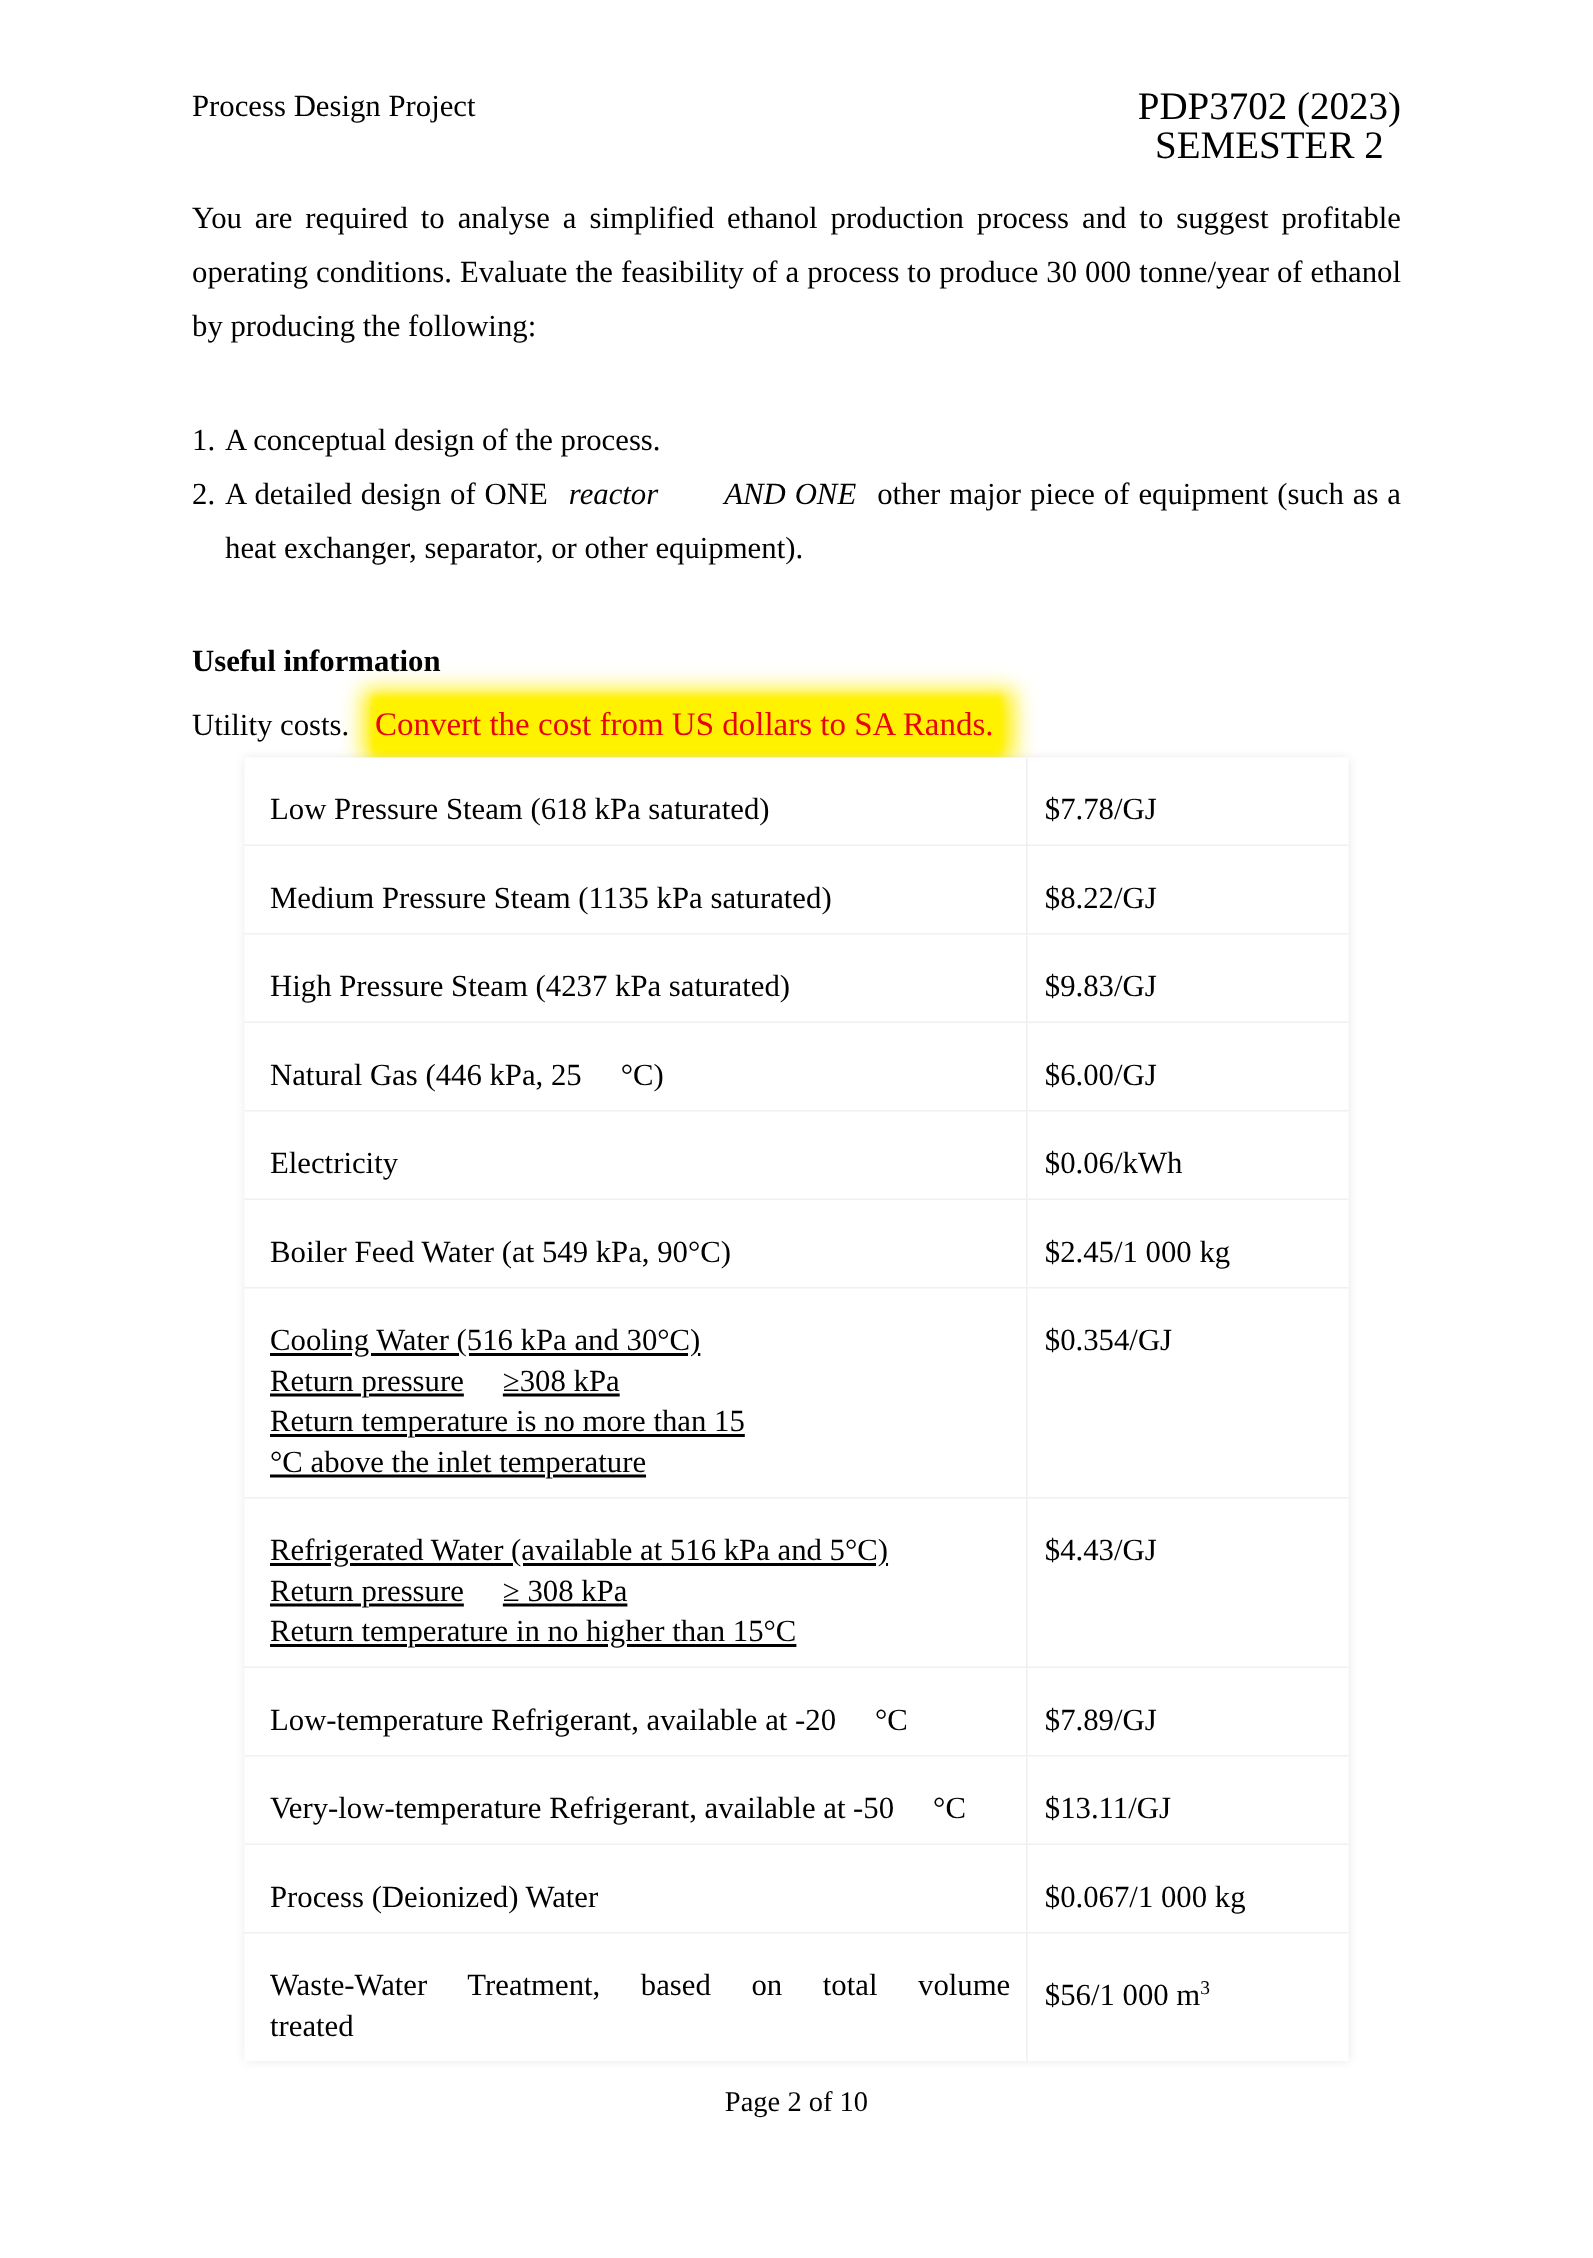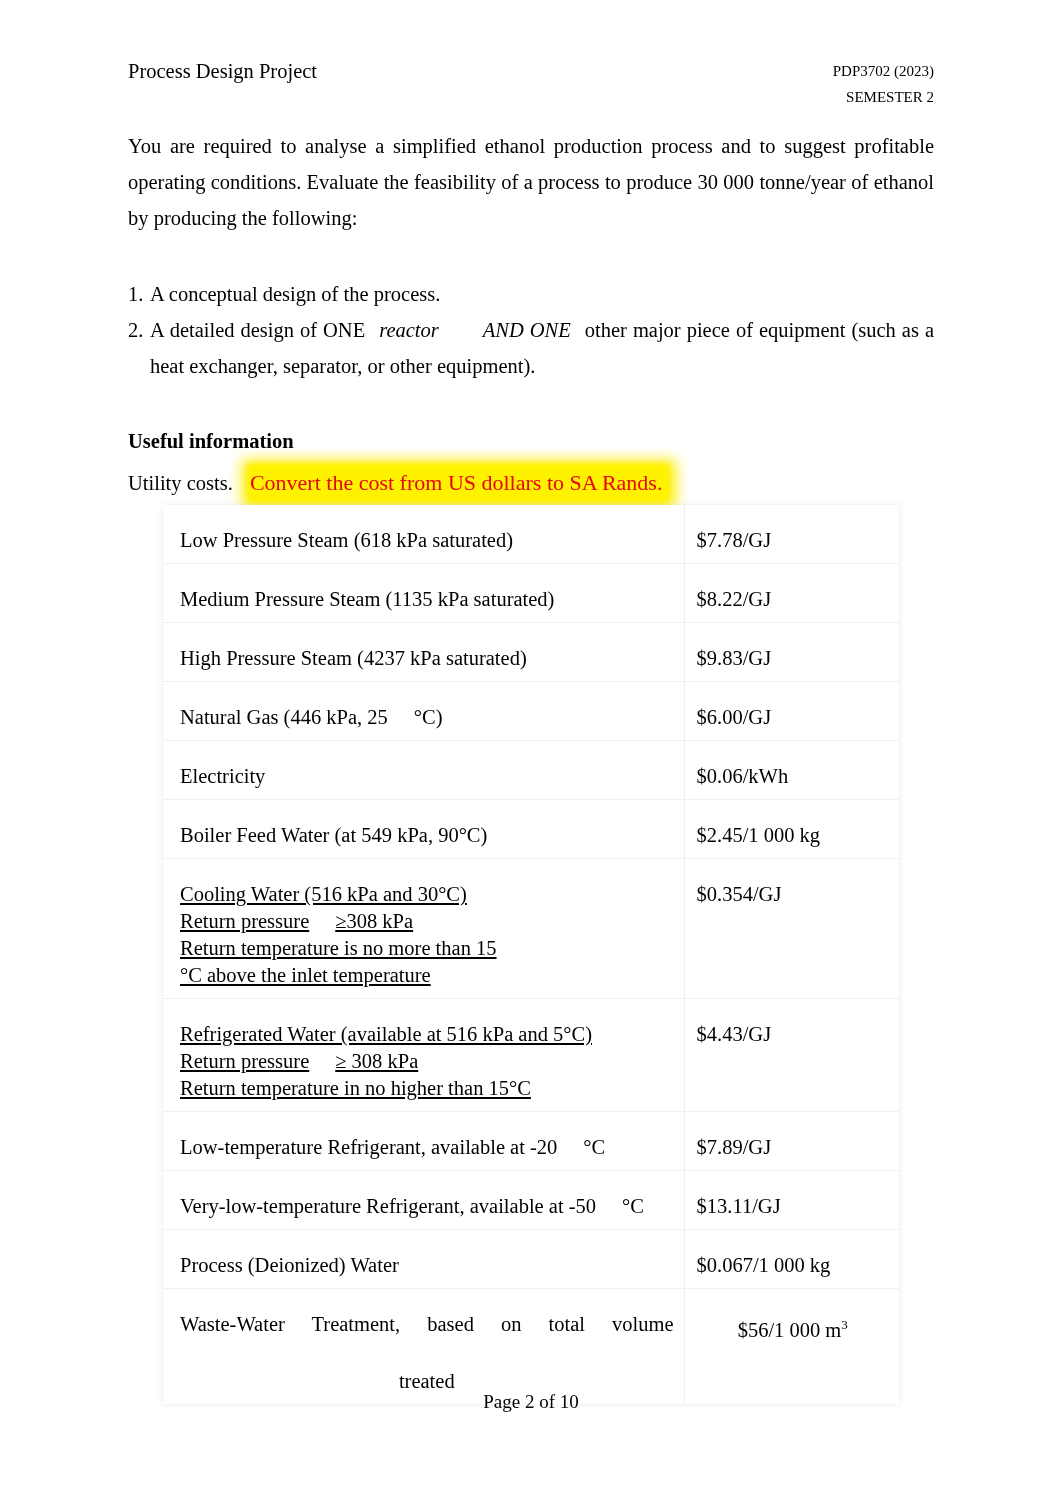--- a/index.html
+++ b/index.html
@@ -26,22 +26,22 @@
     display: flex;
     justify-content: space-between;
     align-items: flex-start;
   }
   .header-left {
     font-size: 20.5px;
     line-height: 26px;
     white-space: nowrap;
   }
   .header-right {
-    text-align: right;
-    font-size: 15px;
+    text-align: center;
+    font-size: 26px;
     line-height: 26px;
     white-space: nowrap;
   }
 
   
   .intro {
     position: absolute;
     left: 128px;
     top: 128px;
     width: 806px;
@@ -158,21 +158,21 @@
     padding: 22px 10px 9px 17px;
     border-bottom: 1px solid #f0f0f0;
     border-right: 1px solid #f0f0f0;
     line-height: 27px;
   }
   .cost-table td.price {
     border-right: none;
     padding-left: 12px;
     white-space: nowrap;
   }
-  .cost-table tr:last-child td { border-bottom: none; text-align: center; }
+  .cost-table tr:last-child td { border-bottom: none; }
   .col-item { width: 537px; }
   .col-price { width: 199px; }
   .justify-cell { text-align: justify; }
   .justify-cell > span { display: block; }
   .vmid { vertical-align: middle; }
   .ln { display: block; text-decoration: underline; }
   .sup { font-size: 13px; vertical-align: super; }
 
   
   .footer {
@@ -275,21 +275,21 @@
         <td class="col-price price">$13.11/GJ</td>
       </tr>
       <tr>
         <td class="col-item">Process (Deionized) Water</td>
         <td class="col-price price">$0.067/1 000 kg</td>
       </tr>
 
       <tr>
         <td class="col-item justify-cell">
           <span style="display:block;text-align:justify;text-align-last:justify;">Waste-Water Treatment, based on total volume</span>
-          <span style="display:block;margin-top:30px;">treated</span>
+          <span style="display:block;">treated</span>
         </td>
         <td class="col-price price vmid"><span>$56/1 000 m</span><span class="sup">3</span></td>
       </tr>
     </tbody>
   </table>
 
   <div class="footer">Page 2 of 10</div>
 
 </div>
 

